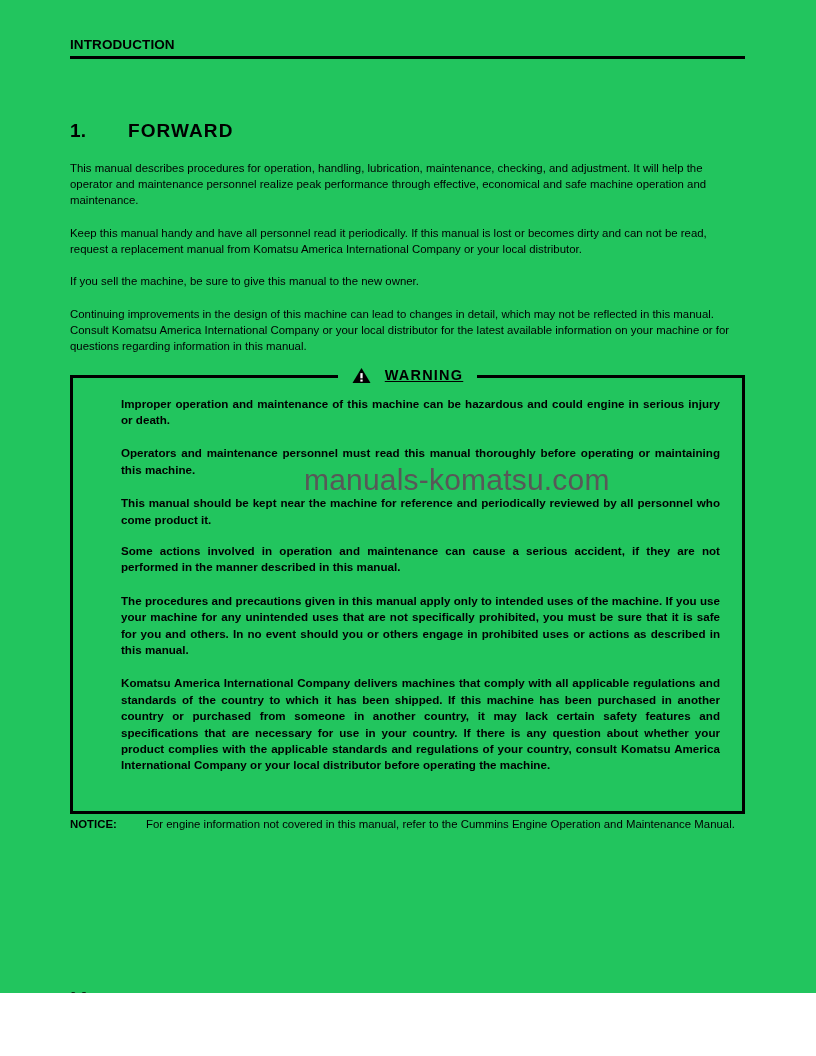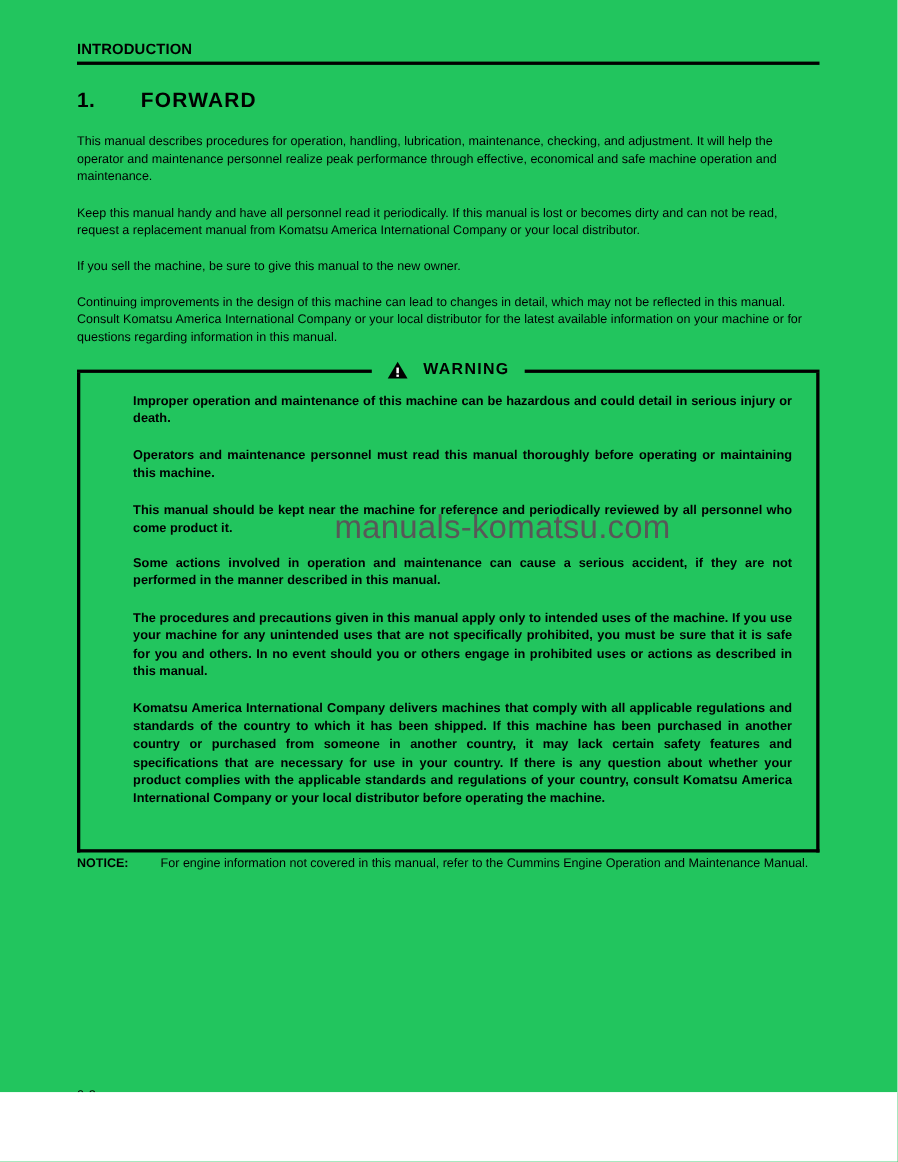--- a/index.html
+++ b/index.html
@@ -51,20 +51,21 @@
     font-size: 19px;
     font-weight: bold;
     width: 58px;
     flex: 0 0 58px;
     letter-spacing: 0.3px;
   }
   .section-name {
     font-size: 19px;
     font-weight: bold;
     letter-spacing: 1.1px;
+    margin-top: 39px;
   }
 
   
   .para {
     font-size: 11.4px;
     line-height: 16.3px;
     text-align: left;
     margin: 0 0 16px 0;
     letter-spacing: 0.01px;
   }
@@ -94,20 +95,21 @@
     background: #000;
     flex: 1 1 auto;
   }
   .warning-legend {
     display: flex;
     align-items: center;
     gap: 14px;
     padding: 0 14px;
     flex: 0 0 auto;
     transform: translateY(-1px);
+    text-decoration: underline;
   }
   .warning-tri {
     width: 19px;
     height: 17px;
     flex: 0 0 auto;
     display: block;
   }
   .warning-label {
     font-size: 14.5px;
     font-weight: bold;
@@ -197,21 +199,21 @@
             <polygon points="20,1 39,33 1,33" fill="#000000"></polygon>
             <rect x="17.6" y="12" width="4.8" height="11" fill="#ffffff"></rect>
             <rect x="17.6" y="25.5" width="4.8" height="4.3" fill="#ffffff"></rect>
           </svg>
           <span class="warning-label">WARNING</span>
         </span>
         <span class="rule-seg"></span>
       </div>
 
       <div class="warning-box">
-        <p class="warn-para">Improper operation and maintenance of this machine can be hazardous and could detail in serious injury or death.</p>
+        <p class="warn-para">Improper operation and maintenance of this machine can be hazardous and could engine in serious injury or death.</p>
         <p class="warn-para">Operators and maintenance personnel must read this manual thoroughly before operating or maintaining this machine.</p>
         <p class="warn-para tight">This manual should be kept near the machine for reference and periodically reviewed by all personnel who come product it.</p>
         <p class="warn-para">Some actions involved in operation and maintenance can cause a serious accident, if they are not performed in the manner described in this manual.</p>
         <p class="warn-para">The procedures and precautions given in this manual apply only to intended uses of the machine. If you use your machine for any unintended uses that are not specifically prohibited, you must be sure that it is safe for you and others. In no event should you or others engage in prohibited uses or actions as described in this manual.</p>
         <p class="warn-para">Komatsu America International Company delivers machines that comply with all applicable regulations and standards of the country to which it has been shipped. If this machine has been purchased in another country or purchased from someone in another country, it may lack certain safety features and specifications that are necessary for use in your country. If there is any question about whether your product complies with the applicable standards and regulations of your country, consult Komatsu America International Company or your local distributor before operating the machine.</p>
       </div>
 
     </div>
 
     <div class="notice">

